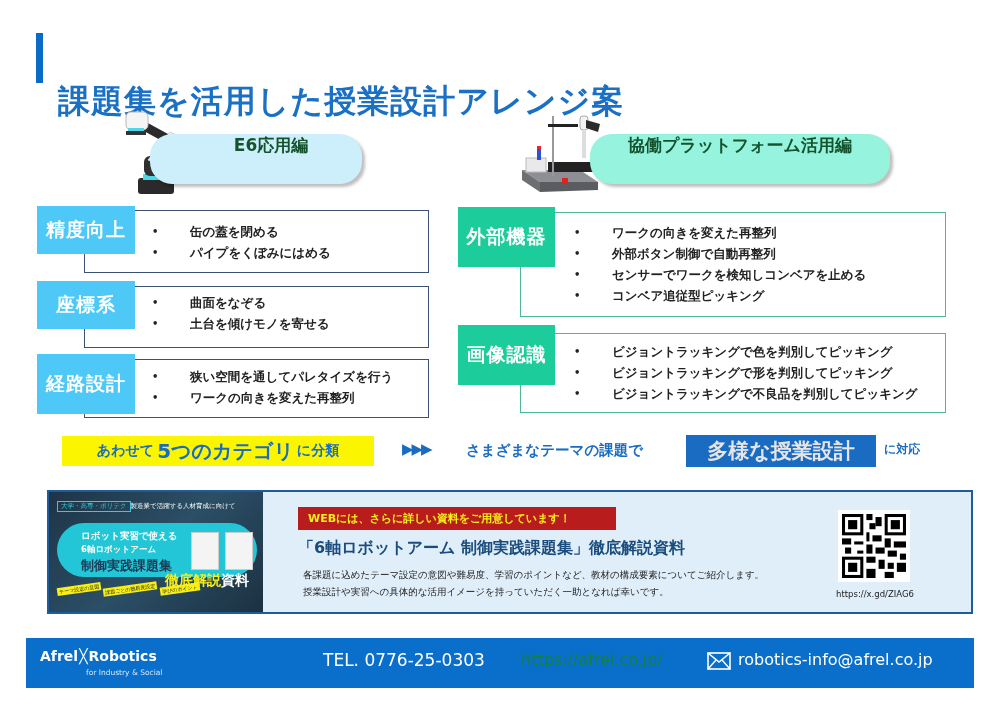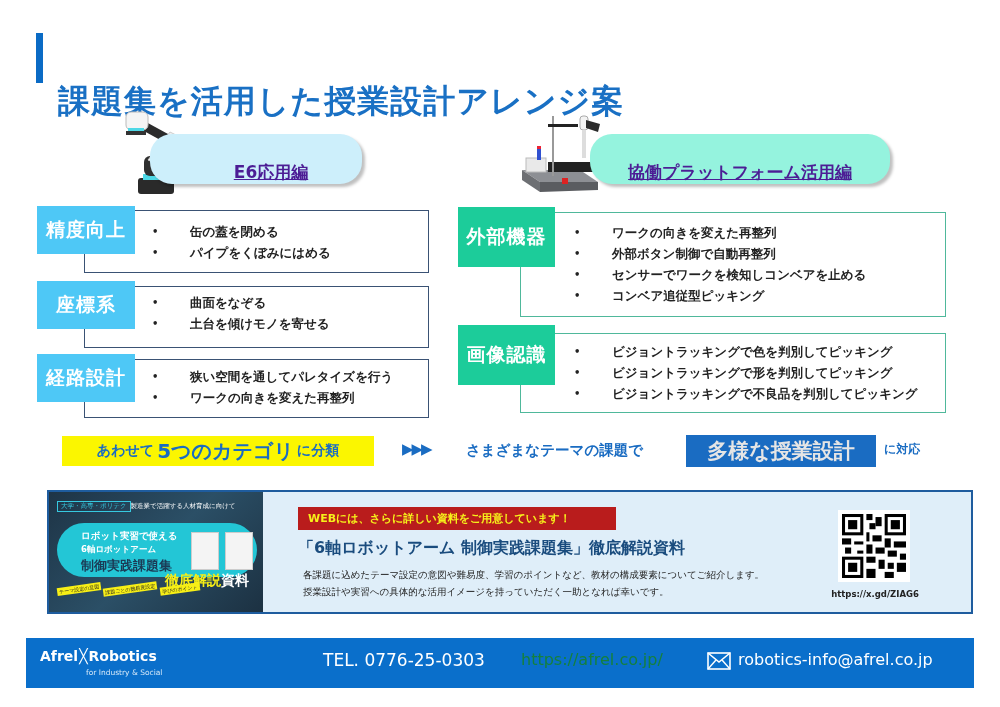--- a/index.html
+++ b/index.html
@@ -5,22 +5,22 @@
   * { box-sizing: border-box; margin: 0; padding: 0; }
   body { width: 1000px; height: 707px; background: #ffffff; position: relative; overflow: hidden;
          font-family: "DejaVu Sans", "Liberation Sans", sans-serif; color: #222; }
   .abs { position: absolute; }
 
   
   #title-bar { left: 36px; top: 33px; width: 7px; height: 50px; background: #0a6bc5; }
   #page-title { left: 58px; top: 36px; font-size: 32px; font-weight: bold; color: #1970c4; letter-spacing: 1px; white-space: nowrap; margin-top: 44px; }
 
   
-  .pill { border-radius: 22px; display: flex; align-items: flex-end; justify-content: center;
-          font-weight: bold; font-size: 17px; color: #4c1d95; box-shadow: 3px 3px 3px rgba(0,0,0,0.25); text-decoration: underline; }
+  .pill { border-radius: 22px; display: flex; align-items: flex-start; justify-content: center;
+          font-weight: bold; font-size: 17px; color: #14532d; box-shadow: 3px 3px 3px rgba(0,0,0,0.25); }
   #pill-left { left: 150px; top: 134px; width: 212px; height: 50px; background: #cdeffb; padding-left: 30px; }
   #pill-right { left: 590px; top: 134px; width: 300px; height: 50px; background: #95f3de; }
 
   
   .robot { position: absolute; }
 
   
   .cat-content { position: absolute; background: #fff; border: 1.5px solid #3a5274; }
   .cat-content.green { border-color: #4fb89b; }
   .cat-tag { position: absolute; display: flex; align-items: center; justify-content: center;
@@ -53,21 +53,21 @@
   #thumb-bottom { left: 8px; top: 93px; white-space: nowrap; display: flex; align-items: center; gap: 2px; }
   .ytag { background: #f7ef16; color: #222; font-size: 5px; padding: 1px 2px; transform: rotate(-8deg); display: inline-block; }
   #thumb-big { left: 116px; top: 80px; font-size: 14px; font-weight: bold; color: #f7ef16; white-space: nowrap; }
   #thumb-big span { color: #fff; }
 
   #web-badge { left: 298px; top: 507px; width: 318px; height: 23px; background: #b91c1c; color: #f6f01a; font-size: 11px; font-weight: bold; display: flex; align-items: center; padding-left: 10px; white-space: nowrap; }
   #web-heading { left: 298px; top: 538px; font-size: 16px; font-weight: bold; color: #1a4c7e; white-space: nowrap; }
   #web-desc1 { left: 303px; top: 569px; font-size: 9.5px; color: #222; white-space: nowrap; }
   #web-desc2 { left: 303px; top: 586px; font-size: 9.5px; color: #222; white-space: nowrap; }
   #qr { left: 838px; top: 510px; width: 72px; height: 72px; background: #fff; padding: 4px; }
-  #qr-url { left: 820px; top: 589px; width: 110px; text-align: center; font-size: 8.5px; color: #222; white-space: nowrap; font-weight: bold; }
+  #qr-url { left: 820px; top: 589px; width: 110px; text-align: center; font-size: 8.5px; color: #222; white-space: nowrap; }
 
   
   #footer { left: 26px; top: 638px; width: 948px; height: 50px; background: #0a6fcb; }
   #logo { left: 40px; top: 648px; color: #fff; font-weight: bold; font-size: 14px; white-space: nowrap; }
   #logo-sub { left: 86px; top: 668px; color: #d6e9f9; font-size: 7.5px; white-space: nowrap; }
   #tel { left: 323px; top: 650px; color: #fff; font-size: 17px; white-space: nowrap; }
   #web-url { left: 521px; top: 650px; color: #15803d; font-size: 16px; white-space: nowrap; }
   #mail-icon { left: 707px; top: 652px; }
   #email { left: 738px; top: 650px; color: #fff; font-size: 16px; white-space: nowrap; }
 </style>
@@ -116,21 +116,21 @@
       <span class="dot">•</span>
       <span>曲面をなぞる</span>
     </li>
   <li>
       <span class="dot">•</span>
       <span>土台を傾けモノを寄せる</span>
     </li>
 </ul>
 
 <div class="cat-content" style="left:84px;top:359px;width:345px;height:59px"></div>
-<div class="cat-tag blue" style="left:37px;top:354px;width:98px;height:48px">
+<div class="cat-tag blue" style="left:37px;top:354px;width:98px;height:60px">
   <span>経路設計</span>
 </div>
 <ul class="items" style="left:150px;top:366px">
   <li>
       <span class="dot">•</span>
       <span>狭い空間を通してパレタイズを行う</span>
     </li>
   <li>
       <span class="dot">•</span>
       <span>ワークの向きを変えた再整列</span>

